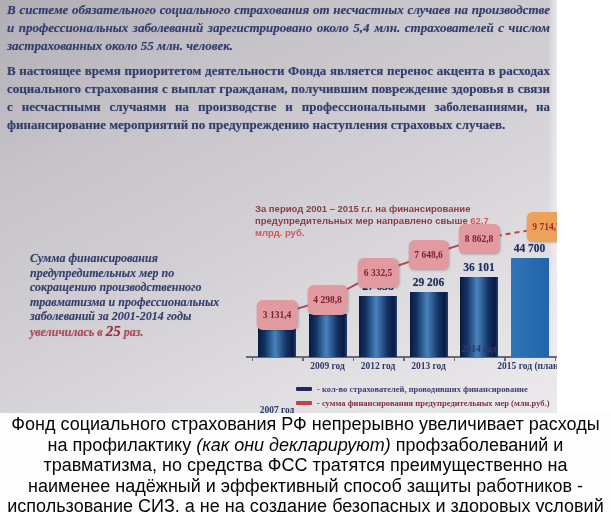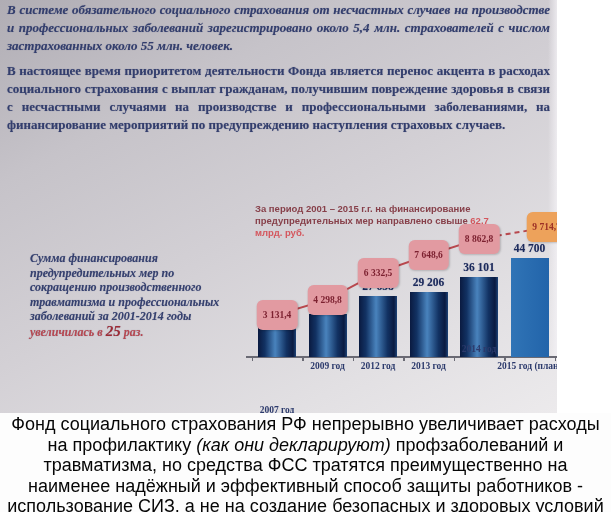--- a/index.html
+++ b/index.html
@@ -136,19 +136,29 @@
         <div class="x-tick" style="left: 554.75px;"></div>
         <div class="x-tick" style="left: 590px;"></div>
         <div class="pill" style="left: 277px; top: 314.757px;">3 131,4</div>
         <div class="pill" style="left: 327.5px; top: 299.683px;">4 298,8</div>
         <div class="pill" style="left: 378px; top: 272.567px;">6 332,5</div>
         <div class="pill" style="left: 428.5px; top: 255.019px;">7 648,6</div>
         <div class="pill" style="left: 479px; top: 238.829px;">8 862,8</div>
         <div class="pill pill-orange" style="left: 546.5px; top: 227.471px;">9 714,7</div>
       </div>
 
+    <div class="legend">
+      <div class="legend-row">
+        <div class="legend-swatch swatch-bar"></div>
+        <div class="legend-text">- кол-во страхователей, проводивших финансирование</div>
+      </div>
+      <div class="legend-row">
+        <div class="legend-swatch swatch-line"></div>
+        <div class="legend-text red">- сумма финансирования предупредительных мер (млн.руб.)</div>
+      </div>
+    </div>
 
     <div class="magenta-corner"></div>
   </div>
 
   <div class="caption"><span>Фонд социального страхования РФ непрерывно увеличивает расходы на профилактику </span><i>(как они декларируют)</i><span> профзаболеваний и травматизма, но средства ФСС тратятся преимущественно на наименее надёжный и эффективный способ защиты работников - использование СИЗ, а не на создание безопасных и здоровых условий труда</span></div>
 
 </div>
 
 </body></html>

